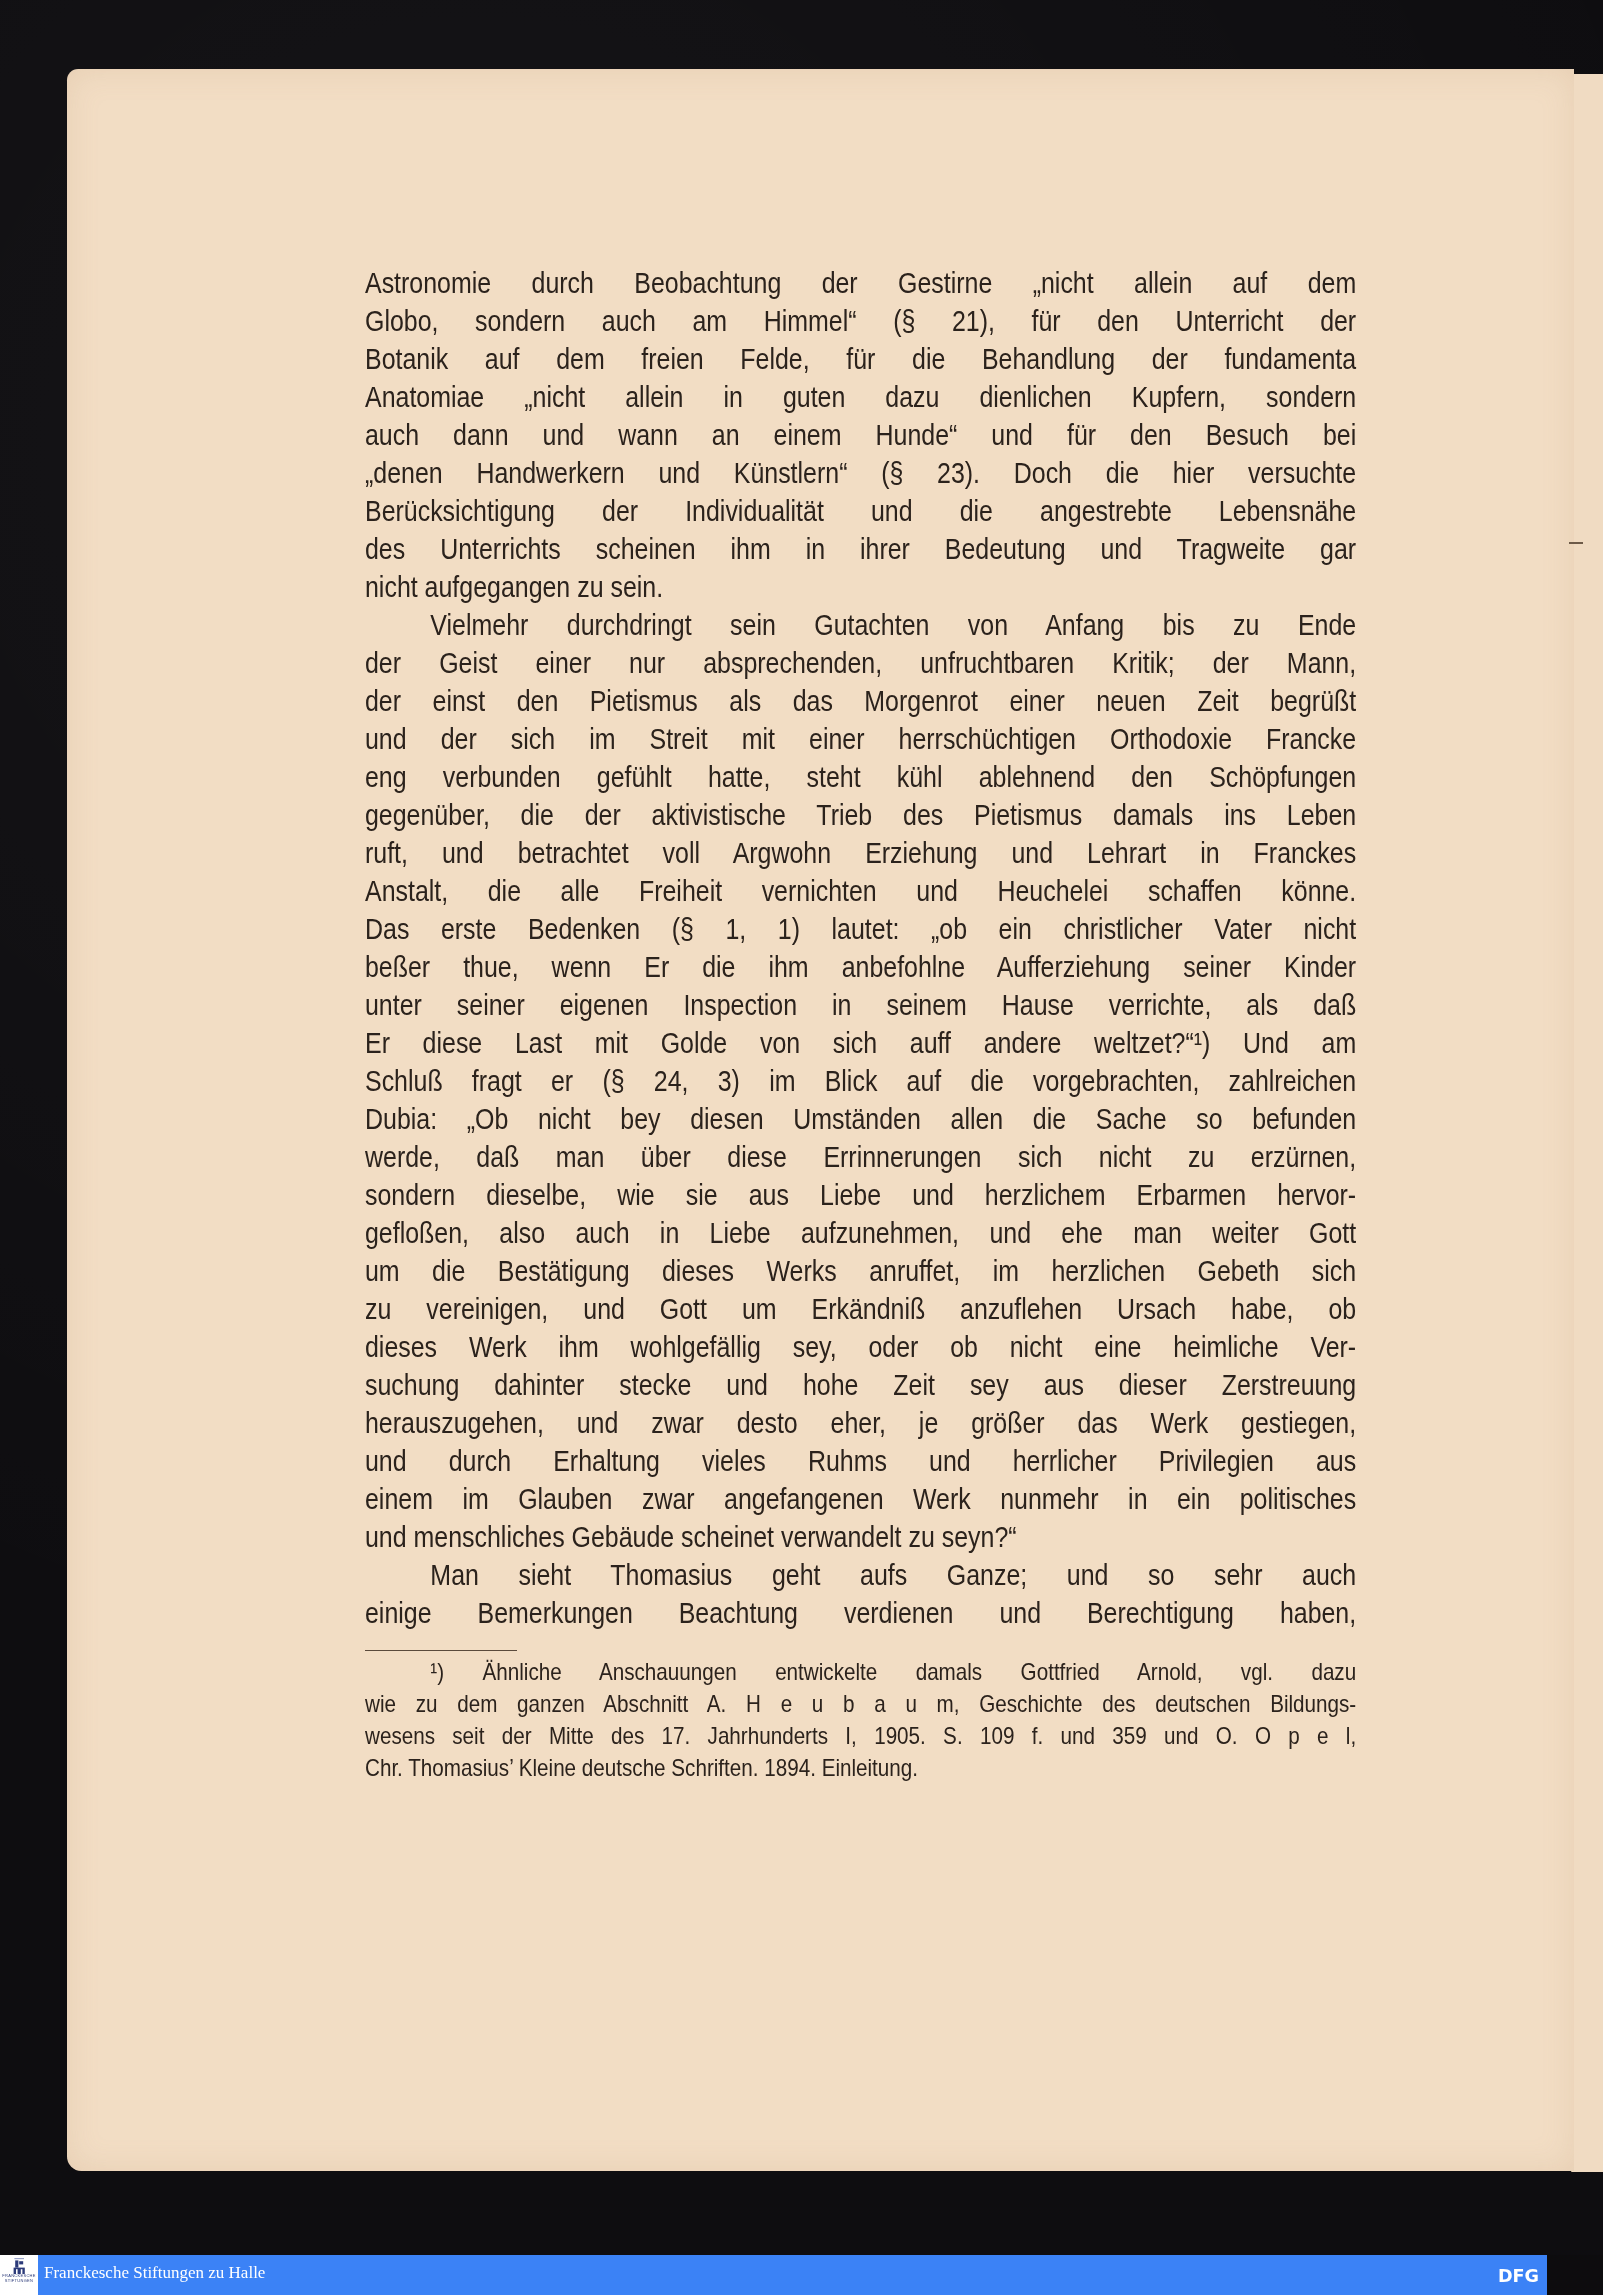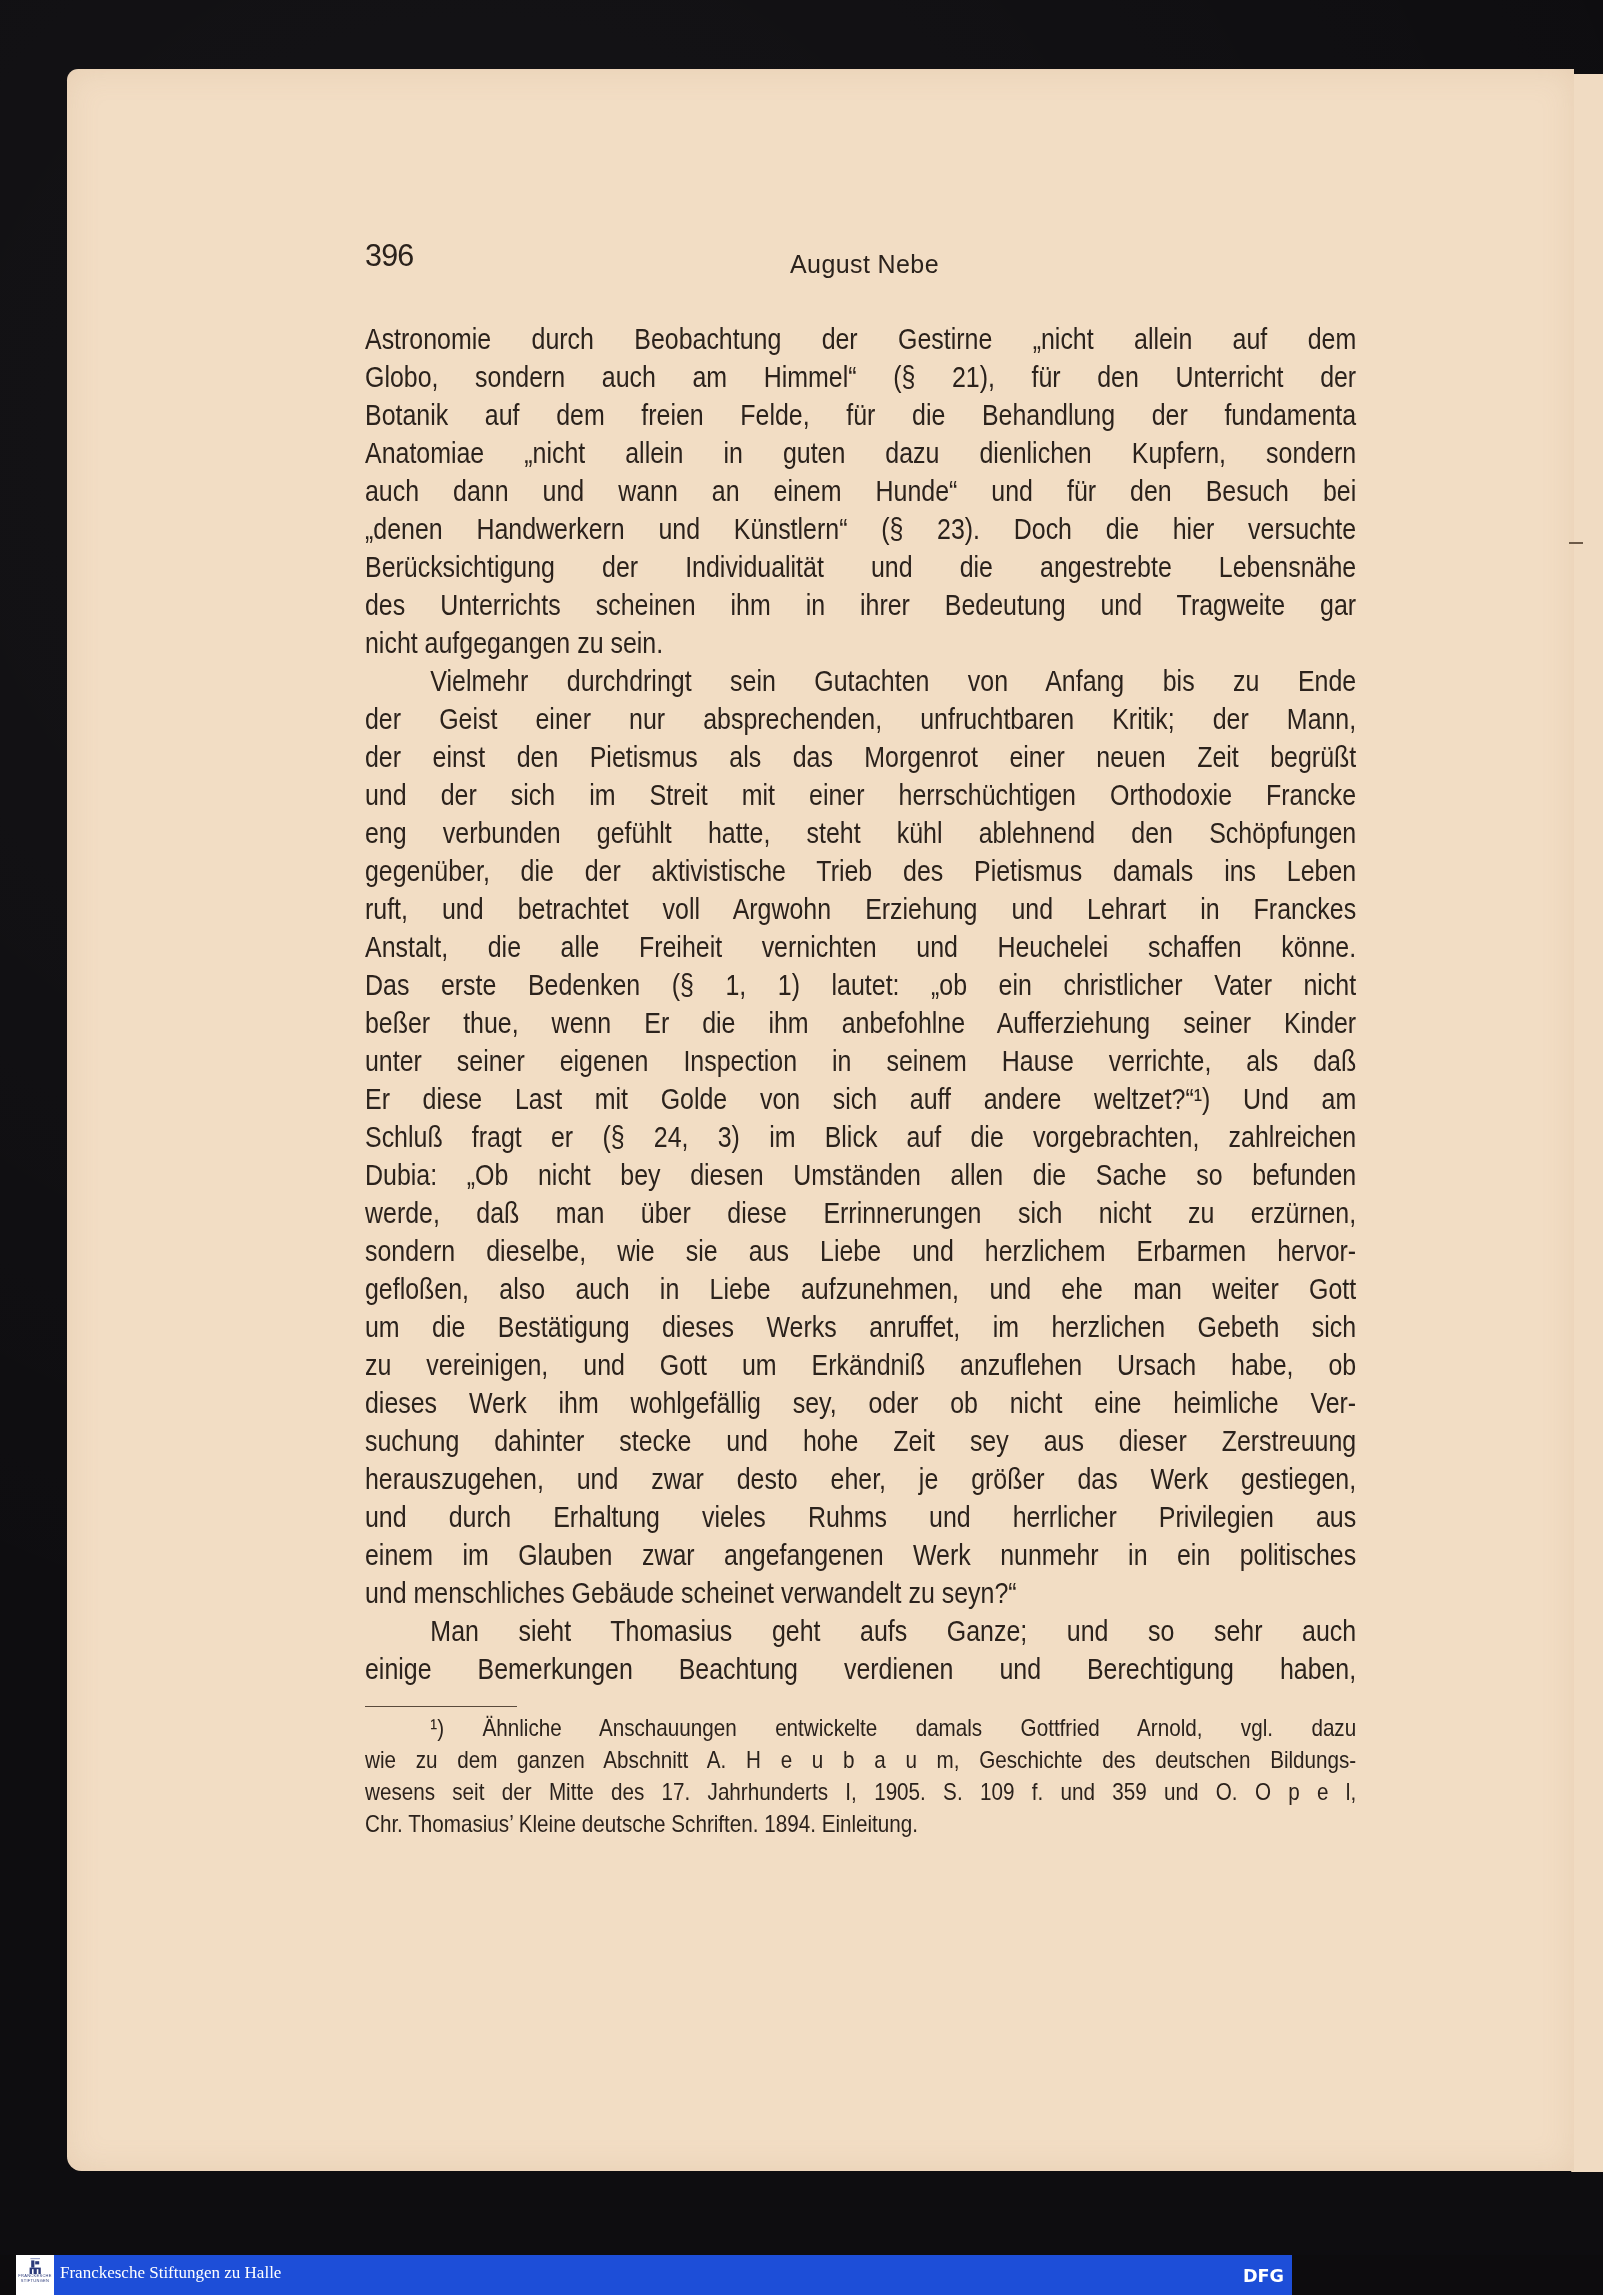--- a/index.html
+++ b/index.html
@@ -51,22 +51,22 @@
   .fn-line {
     display: block; height: 32px; line-height: 32px;
     font-size: 24px; white-space: nowrap;
     text-align: justify; text-align-last: justify;
     transform-origin: left center; transform: scaleX(0.86);
     width: 116.3%;
   }
   .fn-line.indent { padding-left: 76px; box-sizing: border-box; }
   .fn-line.last { text-align-last: left; }
   .footer-bar {
-    position: absolute; left: 16px; top: 2255px; width: 1276px; height: 40px;
-    background: #1d4ed8;
+    position: absolute; left: 0; top: 2255px; width: 1547px; height: 40px;
+    background: #3b82f6;
   }
   .footer-logo {
     position: absolute; left: 0; top: 0; width: 38px; height: 40px; background: #ffffff;
   }
   .footer-logo svg { display: block; margin: 3.2px auto 0; }
   .footer-logo .logo-text { font-size: 4px; color: #2c3b7a; text-align: center; line-height: 4.8px; letter-spacing: 0.3px; }
   .footer-label {
     position: absolute; left: 44px; top: 8px;
     font-family: "Liberation Serif", serif; font-size: 17px; color: #ffffff;
   }
@@ -80,24 +80,20 @@
 <body>
 
 <div class="backdrop"></div>
 <div class="page-next"></div>
 
 <div class="page">
   <div class="fold-mark" style="left:1502px; top:473px;"></div>
 </div>
 
 <div class="text-block">
-  <div class="running-head">
-    <span class="page-number">396</span>
-    <span class="running-title">August Nebe</span>
-  </div>
   <div class="body-text" id="body-text">
       <span class="line">Astronomie durch Beobachtung der Gestirne „nicht allein auf dem</span>
       <span class="line">Globo, sondern auch am Himmel“ (§ 21), für den Unterricht der</span>
       <span class="line">Botanik auf dem freien Felde, für die Behandlung der fundamenta</span>
       <span class="line">Anatomiae „nicht allein in guten dazu dienlichen Kupfern, sondern</span>
       <span class="line">auch dann und wann an einem Hunde“ und für den Besuch bei</span>
       <span class="line">„denen Handwerkern und Künstlern“ (§ 23).  Doch die hier versuchte</span>
       <span class="line">Berücksichtigung der Individualität und die angestrebte Lebensnähe</span>
       <span class="line">des Unterrichts scheinen ihm in ihrer Bedeutung und Tragweite gar</span>
       <span class="line last">nicht aufgegangen zu sein.</span>

